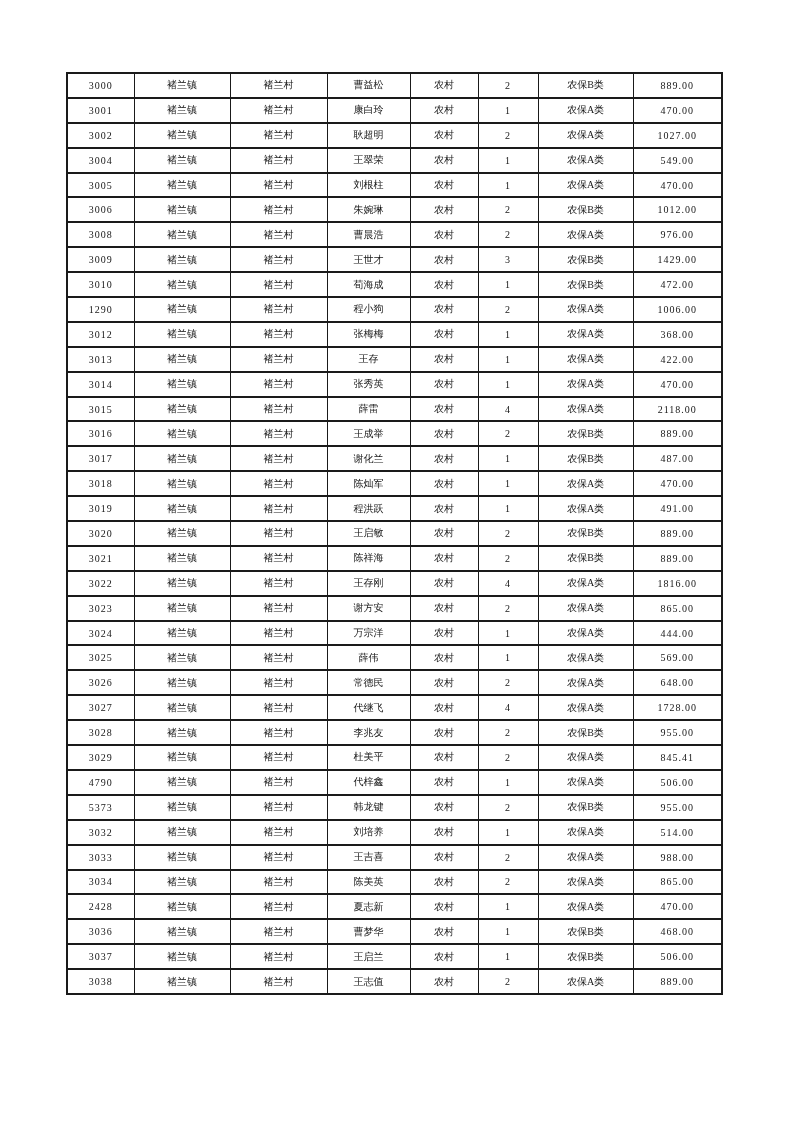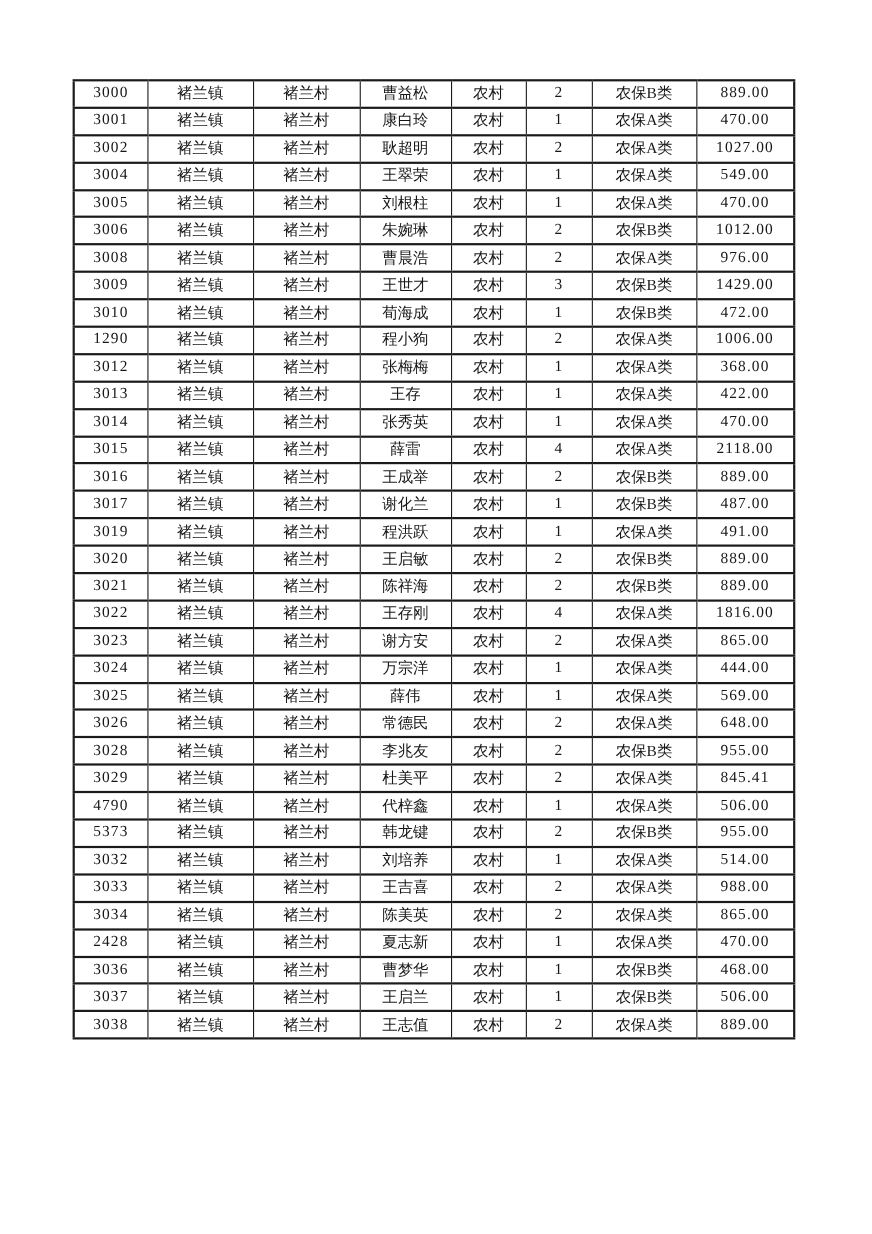--- a/index.html
+++ b/index.html
@@ -11,21 +11,21 @@
     overflow: hidden;
   }
   table.roster {
     position: absolute;
     left: 66px;
     top: 72px;
     width: 655px;
     border-collapse: collapse;
     table-layout: fixed;
     font-family: "Liberation Serif", "DejaVu Serif", serif;
-    font-size: 14px;
+    font-size: 10px;
     color: #161616;
     border: 2px solid #1a1a1a;
   }
   table.roster tr { height: 24.9px; }
   table.roster td {
     border: 1px solid #1a1a1a;
     border-top-width: 2px;
     border-bottom-width: 2px;
     text-align: center;
     vertical-align: middle;
@@ -205,20 +205,30 @@
           <td class="num">3017</td>
           <td>褚兰镇</td>
           <td>褚兰村</td>
           <td>谢化兰</td>
           <td>农村</td>
           <td class="num">1</td>
           <td>农保B类</td>
           <td class="num">487.00</td>
         </tr>
         <tr>
+          <td class="num">3018</td>
+          <td>褚兰镇</td>
+          <td>褚兰村</td>
+          <td>陈灿军</td>
+          <td>农村</td>
+          <td class="num">1</td>
+          <td>农保A类</td>
+          <td class="num">470.00</td>
+        </tr>
+        <tr>
           <td class="num">3019</td>
           <td>褚兰镇</td>
           <td>褚兰村</td>
           <td>程洪跃</td>
           <td>农村</td>
           <td class="num">1</td>
           <td>农保A类</td>
           <td class="num">491.00</td>
         </tr>
         <tr>
@@ -283,20 +293,30 @@
         </tr>
         <tr>
           <td class="num">3026</td>
           <td>褚兰镇</td>
           <td>褚兰村</td>
           <td>常德民</td>
           <td>农村</td>
           <td class="num">2</td>
           <td>农保A类</td>
           <td class="num">648.00</td>
+        </tr>
+        <tr>
+          <td class="num">3027</td>
+          <td>褚兰镇</td>
+          <td>褚兰村</td>
+          <td>代继飞</td>
+          <td>农村</td>
+          <td class="num">4</td>
+          <td>农保A类</td>
+          <td class="num">1728.00</td>
         </tr>
         <tr>
           <td class="num">3028</td>
           <td>褚兰镇</td>
           <td>褚兰村</td>
           <td>李兆友</td>
           <td>农村</td>
           <td class="num">2</td>
           <td>农保B类</td>
           <td class="num">955.00</td>

